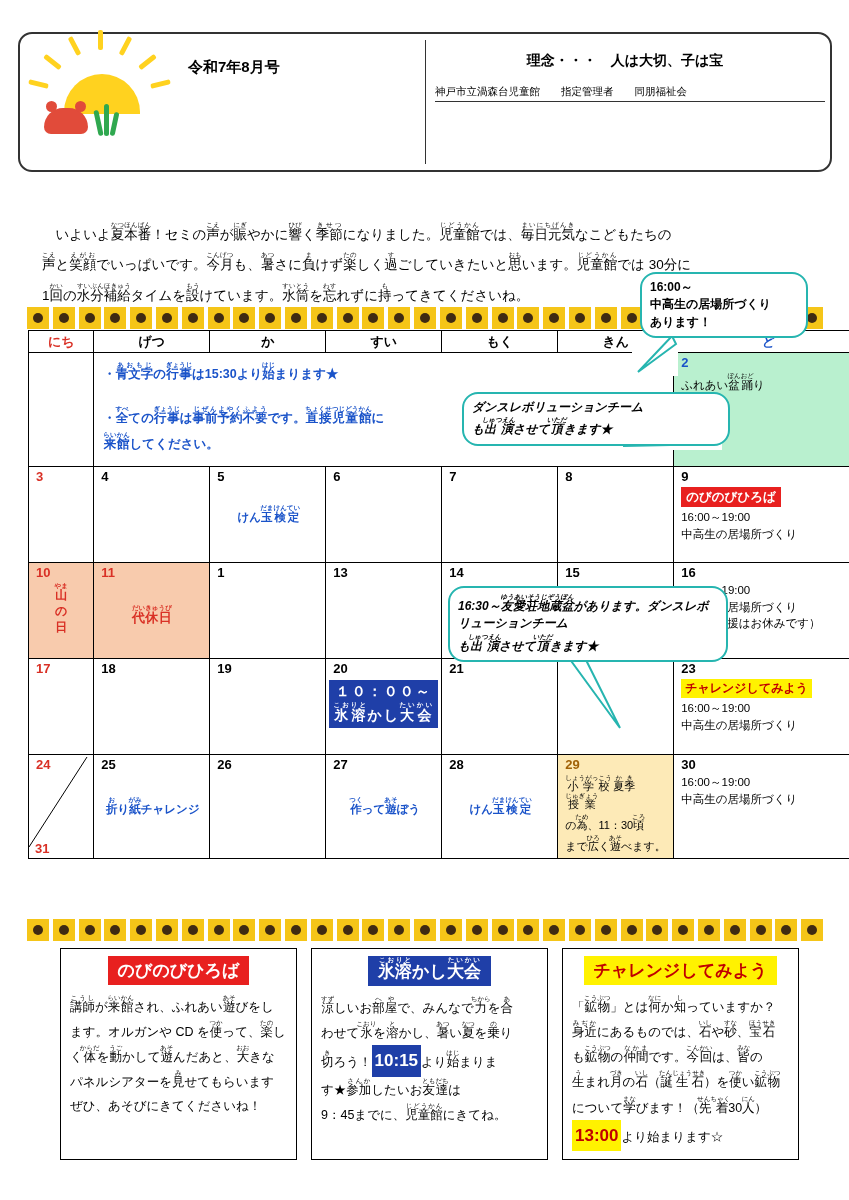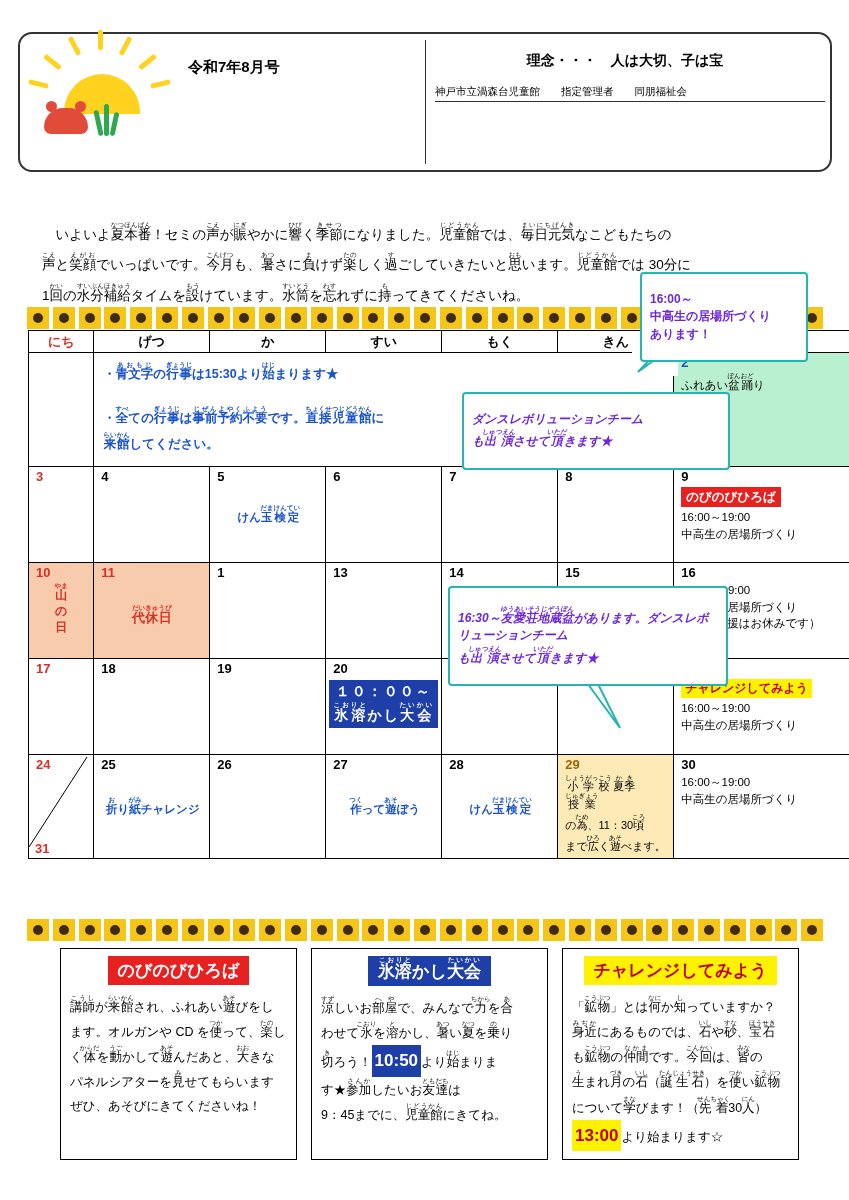--- a/index.html
+++ b/index.html
@@ -120,22 +120,22 @@
     padding: 2px 2px 3px 2px; margin-top: 4px; line-height:1.35;
   }
   .blue-block .l1 { font-size: 14px; letter-spacing: 2px; }
   .blue-block .l2 { font-size: 14px; letter-spacing: 2px; }
   .blue-block rt { color:#fff; }
 
   .note-text { font-size: 12.5px; font-weight: bold; color:#1a53c9; line-height: 1.9; }
 
   
   .callout {
-    position:absolute; border: 2px solid #26b5b0; border-radius: 4px; background:#fff;
-    font-size: 12px; font-weight: bold; color:#6d28d9; padding: 17px 8px; line-height: 1.45;
+    position:absolute; border: 2px solid #26b5b0; border-radius: 16px; background:#fff;
+    font-size: 12px; font-weight: bold; color:#000000; padding: 5px 8px; line-height: 1.45;
     z-index: 5;
   }
   .callout.italic { font-style: italic; }
   .tail { position:absolute; background:#fff; z-index:4; }
 
   
   .panels { position:absolute; left: 60px; top: 948px; width: 740px; display:flex; gap: 14px; }
   .panel { width: 237px; border: 1.5px solid #000; background:#fff; position:relative; min-height: 195px; }
   .panel .phead { text-align:center; padding: 7px 4px 5px 4px; }
   .panel .phead span {
@@ -682,21 +682,21 @@
     </div>
 
     <div class="panel">
       <div class="phead blue">
         <span><ruby>氷溶<rt>こおりと</rt></ruby>かし<ruby>大会<rt>たいかい</rt></ruby></span>
       </div>
       <div class="pbody">
         <div><ruby>涼<rt>すず</rt></ruby>しいお<ruby>部屋<rt>へや</rt></ruby>で、みんなで<ruby>力<rt>ちから</rt></ruby>を<ruby>合<rt>あ</rt></ruby></div>
         <div>わせて<ruby>氷<rt>こおり</rt></ruby>を<ruby>溶<rt>と</rt></ruby>かし、<ruby>暑<rt>あつ</rt></ruby>い<ruby>夏<rt>なつ</rt></ruby>を<ruby>乗<rt>の</rt></ruby>り</div>
         <div>
-          <ruby>切<rt>き</rt></ruby>ろう！<span class="big-blue">10:50</span>より<ruby>始<rt>はじ</rt></ruby>まりま
+          <ruby>切<rt>き</rt></ruby>ろう！<span class="big-blue">10:15</span>より<ruby>始<rt>はじ</rt></ruby>まりま
         </div>
         <div>す★<ruby>参加<rt>さんか</rt></ruby>したいお<ruby>友達<rt>ともだち</rt></ruby>は</div>
         <div>9：45までに、<ruby>児童館<rt>じどうかん</rt></ruby>にきてね。</div>
       </div>
     </div>
 
     <div class="panel">
       <div class="phead yellow">
         <span>チャレンジしてみよう</span>
       </div>

